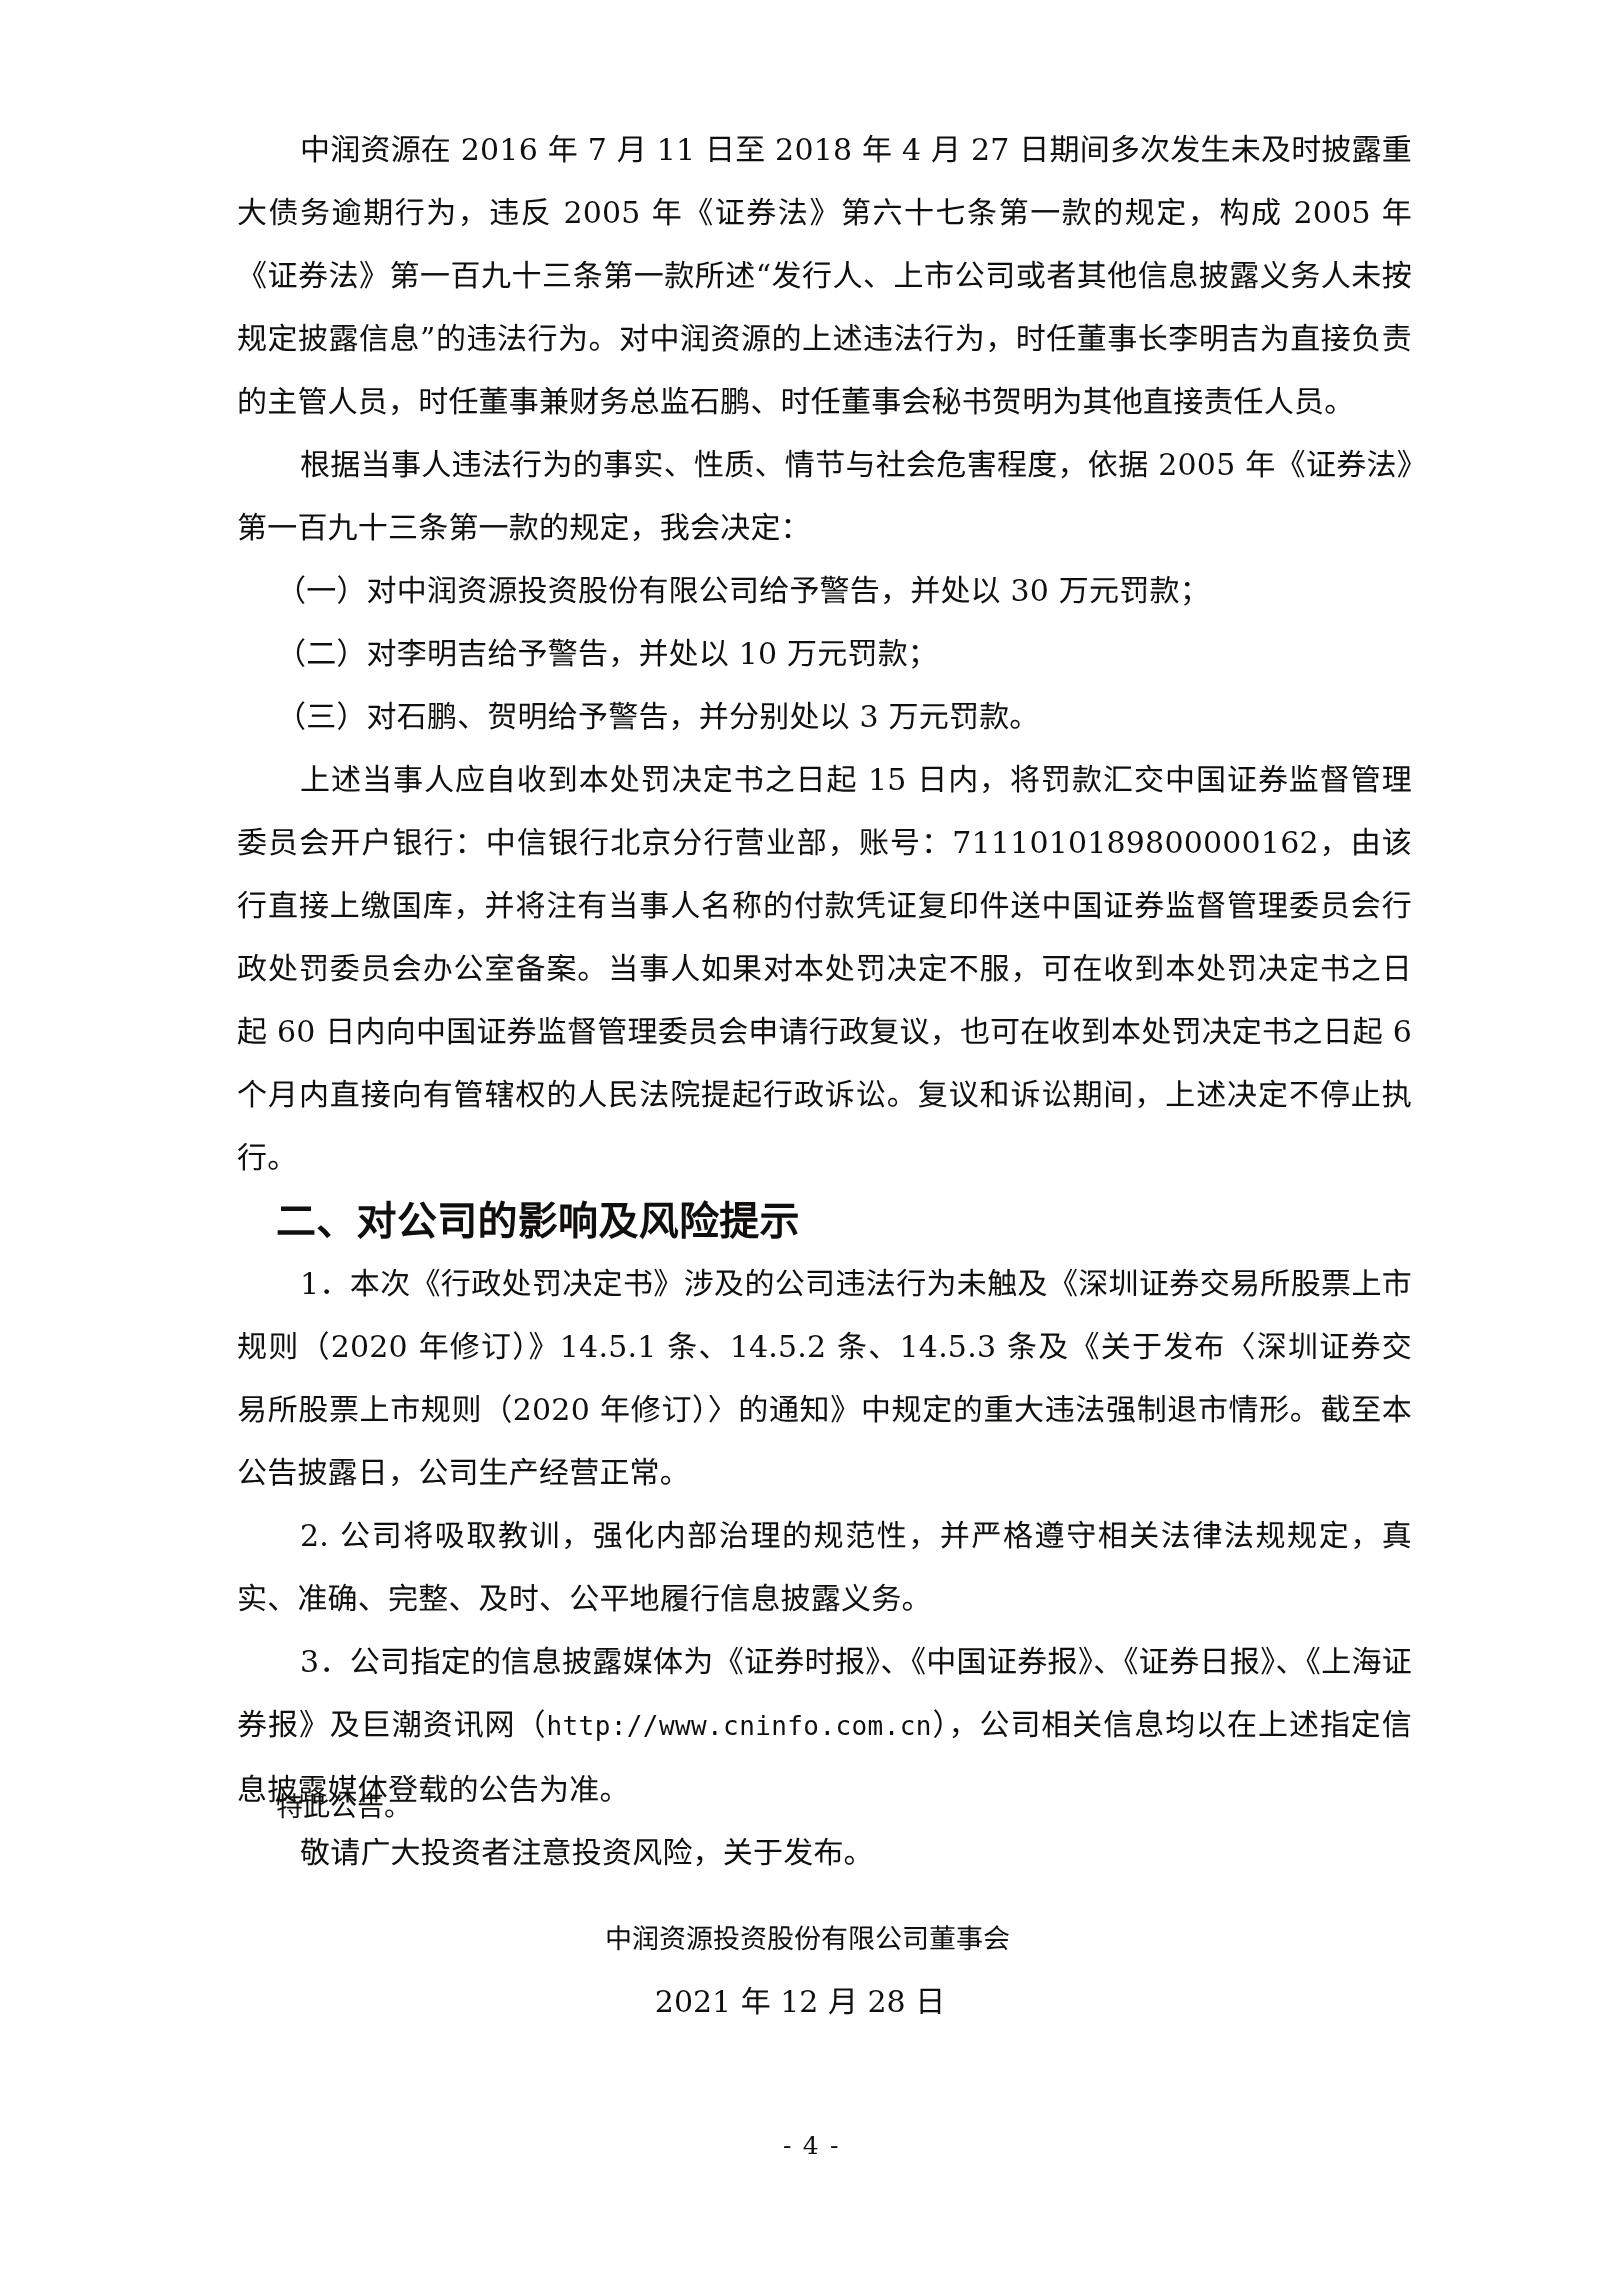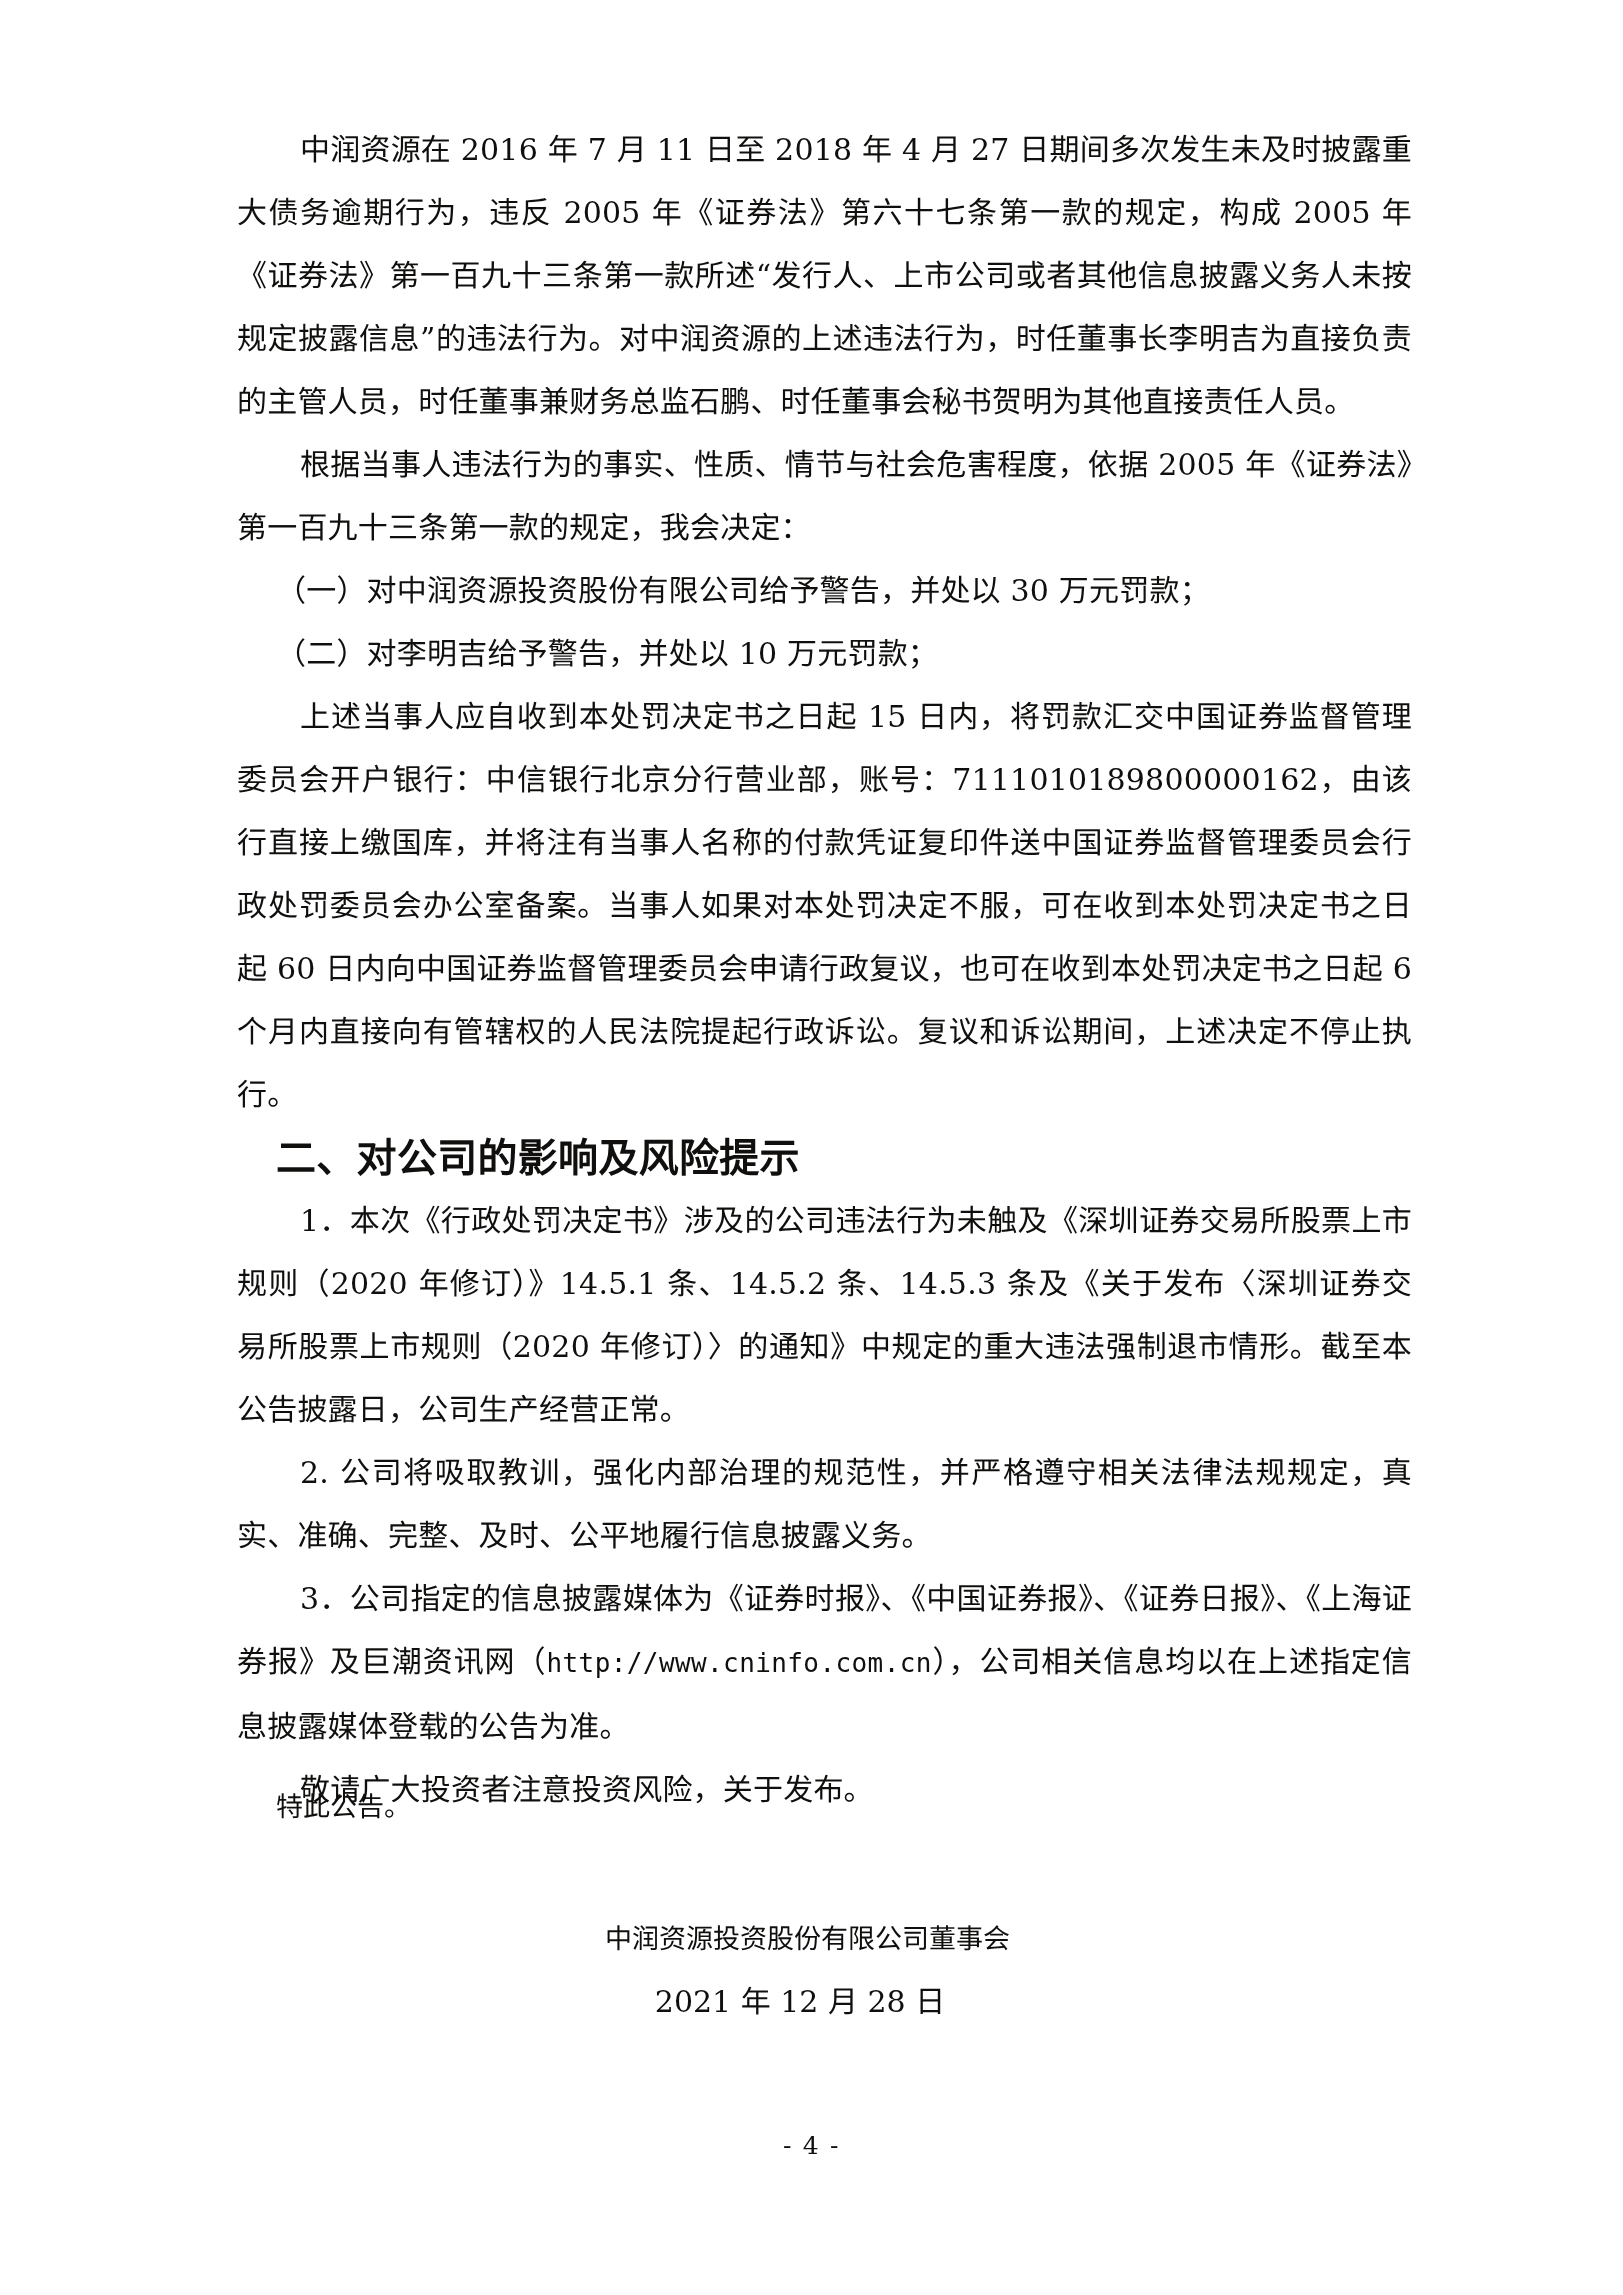--- a/index.html
+++ b/index.html
@@ -105,20 +105,21 @@
   <div class="content">
 
     <p class="para indent2">中润资源在 2016 年 7 月 11 日至 2018 年 4 月 27 日期间多次发生未及时披露重大债务逾期行为，违反 2005 年《证券法》第六十七条第一款的规定，构成 2005 年《证券法》第一百九十三条第一款所述“发行人、上市公司或者其他信息披露义务人未按规定披露信息”的违法行为。对中润资源的上述违法行为，时任董事长李明吉为直接负责的主管人员，时任董事兼财务总监石鹏、时任董事会秘书贺明为其他直接责任人员。</p>
 
     <p class="para indent2">根据当事人违法行为的事实、性质、情节与社会危害程度，依据 2005 年《证券法》第一百九十三条第一款的规定，我会决定：</p>
 
     <p class="para indent-list">（一）对中润资源投资股份有限公司给予警告，并处以 30 万元罚款；</p>
 
     <p class="para indent-list">（二）对李明吉给予警告，并处以 10 万元罚款；</p>
 
+    <p class="para indent-list">（三）对石鹏、贺明给予警告，并分别处以 3 万元罚款。</p>
 
     <p class="para indent2">上述当事人应自收到本处罚决定书之日起 15 日内，将罚款汇交中国证券监督管理委员会开户银行：中信银行北京分行营业部，账号：7111010189800000162，由该行直接上缴国库，并将注有当事人名称的付款凭证复印件送中国证券监督管理委员会行政处罚委员会办公室备案。当事人如果对本处罚决定不服，可在收到本处罚决定书之日起 60 日内向中国证券监督管理委员会申请行政复议，也可在收到本处罚决定书之日起 6 个月内直接向有管辖权的人民法院提起行政诉讼。复议和诉讼期间，上述决定不停止执行。</p>
 
     <p class="heading">二、对公司的影响及风险提示</p>
 
     <p class="para indent2">1．本次《行政处罚决定书》涉及的公司违法行为未触及《深圳证券交易所股票上市规则（2020 年修订）》14.5.1 条、14.5.2 条、14.5.3 条及《关于发布〈深圳证券交易所股票上市规则（2020 年修订）〉的通知》中规定的重大违法强制退市情形。截至本公告披露日，公司生产经营正常。</p>
 
     <p class="para indent2">2. 公司将吸取教训，强化内部治理的规范性，并严格遵守相关法律法规规定，真实、准确、完整、及时、公平地履行信息披露义务。</p>
 
     <p class="para indent2"><span>3．公司指定的信息披露媒体为《证券时报》、《中国证券报》、《证券日报》、《上海证券报》及巨潮资讯网（</span><span class="mono">http://www.cninfo.com.cn</span><span>），公司相关信息均以在上述指定信息披露媒体登载的公告为准。</span></p>

